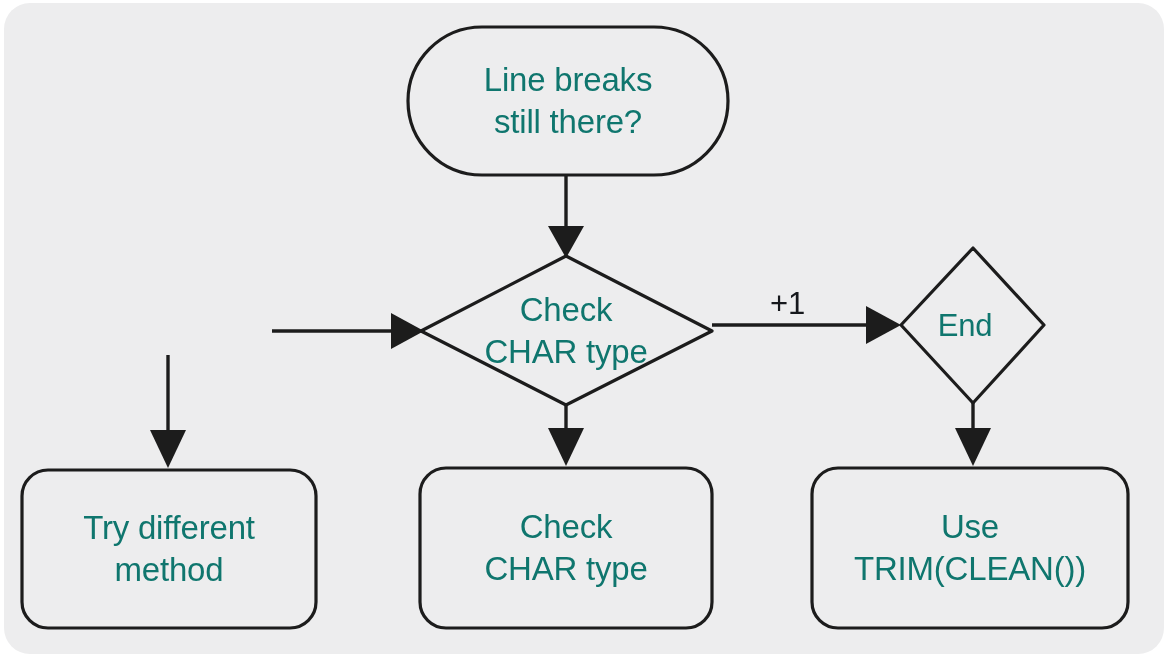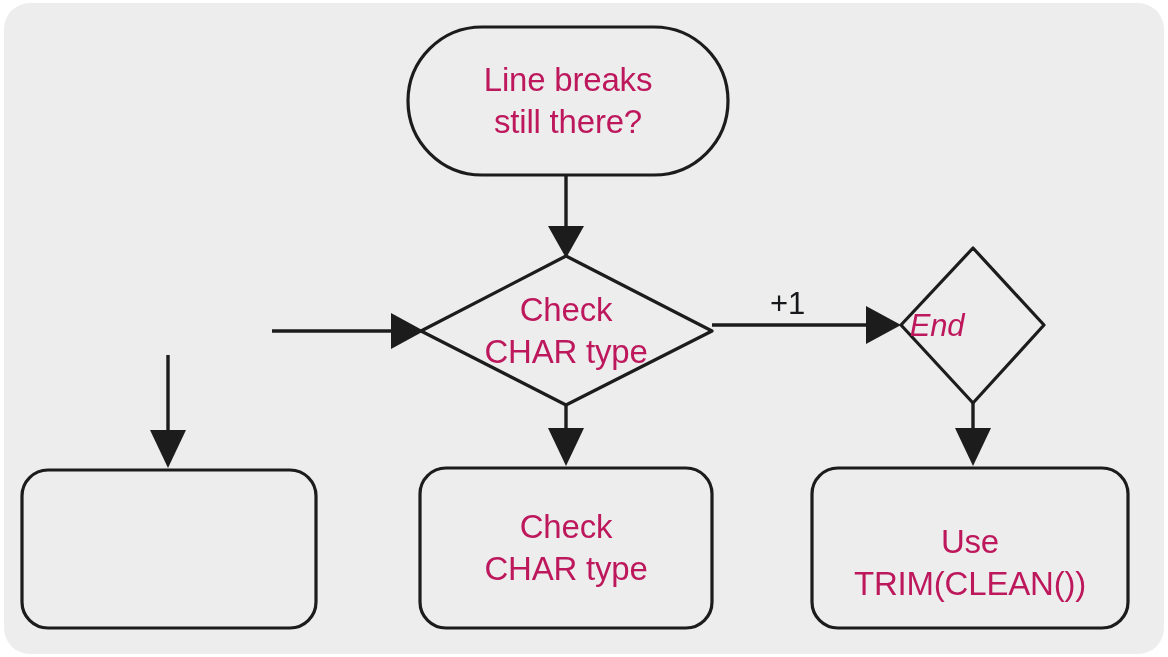--- a/index.html
+++ b/index.html
@@ -47,42 +47,42 @@
   .arrow-head {
     fill: #1c1c1c;
     stroke: none;
   }
   .node-label {
     position: absolute;
     display: flex;
     align-items: center;
     justify-content: center;
     text-align: center;
-    color: #be185d;
+    color: #0f766e;
     font-family: "Liberation Sans", sans-serif;
     font-size: 33px;
     line-height: 1.28;
     letter-spacing: -0.2px;
     white-space: pre-line;
     pointer-events: none;
   }
   .edge-label {
     position: absolute;
     color: #16181c;
     font-family: "Liberation Sans", sans-serif;
     font-size: 31px;
     line-height: 1.2;
     white-space: nowrap;
   }
   .lbl-stadium   { left: 408px; top: 27px;  width: 320px; height: 148px; }
   .lbl-diamond   { left: 420px; top: 256px; width: 292px; height: 150px; }
-  .lbl-end       { left: 864px; top: 248px; width: 146px; height: 155px; font-size: 31px; font-style: italic; }
+  .lbl-end       { left: 892px; top: 248px; width: 146px; height: 155px; font-size: 31px; }
   .lbl-box-left  { left: 22px;  top: 470px; width: 294px; height: 158px; }
   .lbl-box-mid   { left: 420px; top: 468px; width: 292px; height: 160px; }
-  .lbl-box-right { left: 812px; top: 483px; width: 316px; height: 160px; }
+  .lbl-box-right { left: 812px; top: 468px; width: 316px; height: 160px; }
   .lbl-startend  { left: 73px;  top: 311px; }
   .lbl-plusone   { left: 770px; top: 285px; }
 </style>
 </head>
 <body>
 
 <div id="page">
 
   <div id="canvas"></div>
 
@@ -120,20 +120,22 @@
   </svg>
 
   <div class="node-label lbl-stadium">Line breaks
 still there?</div>
 
   <div class="node-label lbl-diamond">Check
 CHAR type</div>
 
   <div class="node-label lbl-end">End</div>
 
+  <div class="node-label lbl-box-left">Try different
+method</div>
 
   <div class="node-label lbl-box-mid">Check
 CHAR type</div>
 
   <div class="node-label lbl-box-right">Use
 TRIM(CLEAN())</div>
 
 
   <div class="edge-label lbl-plusone">+1</div>
 

